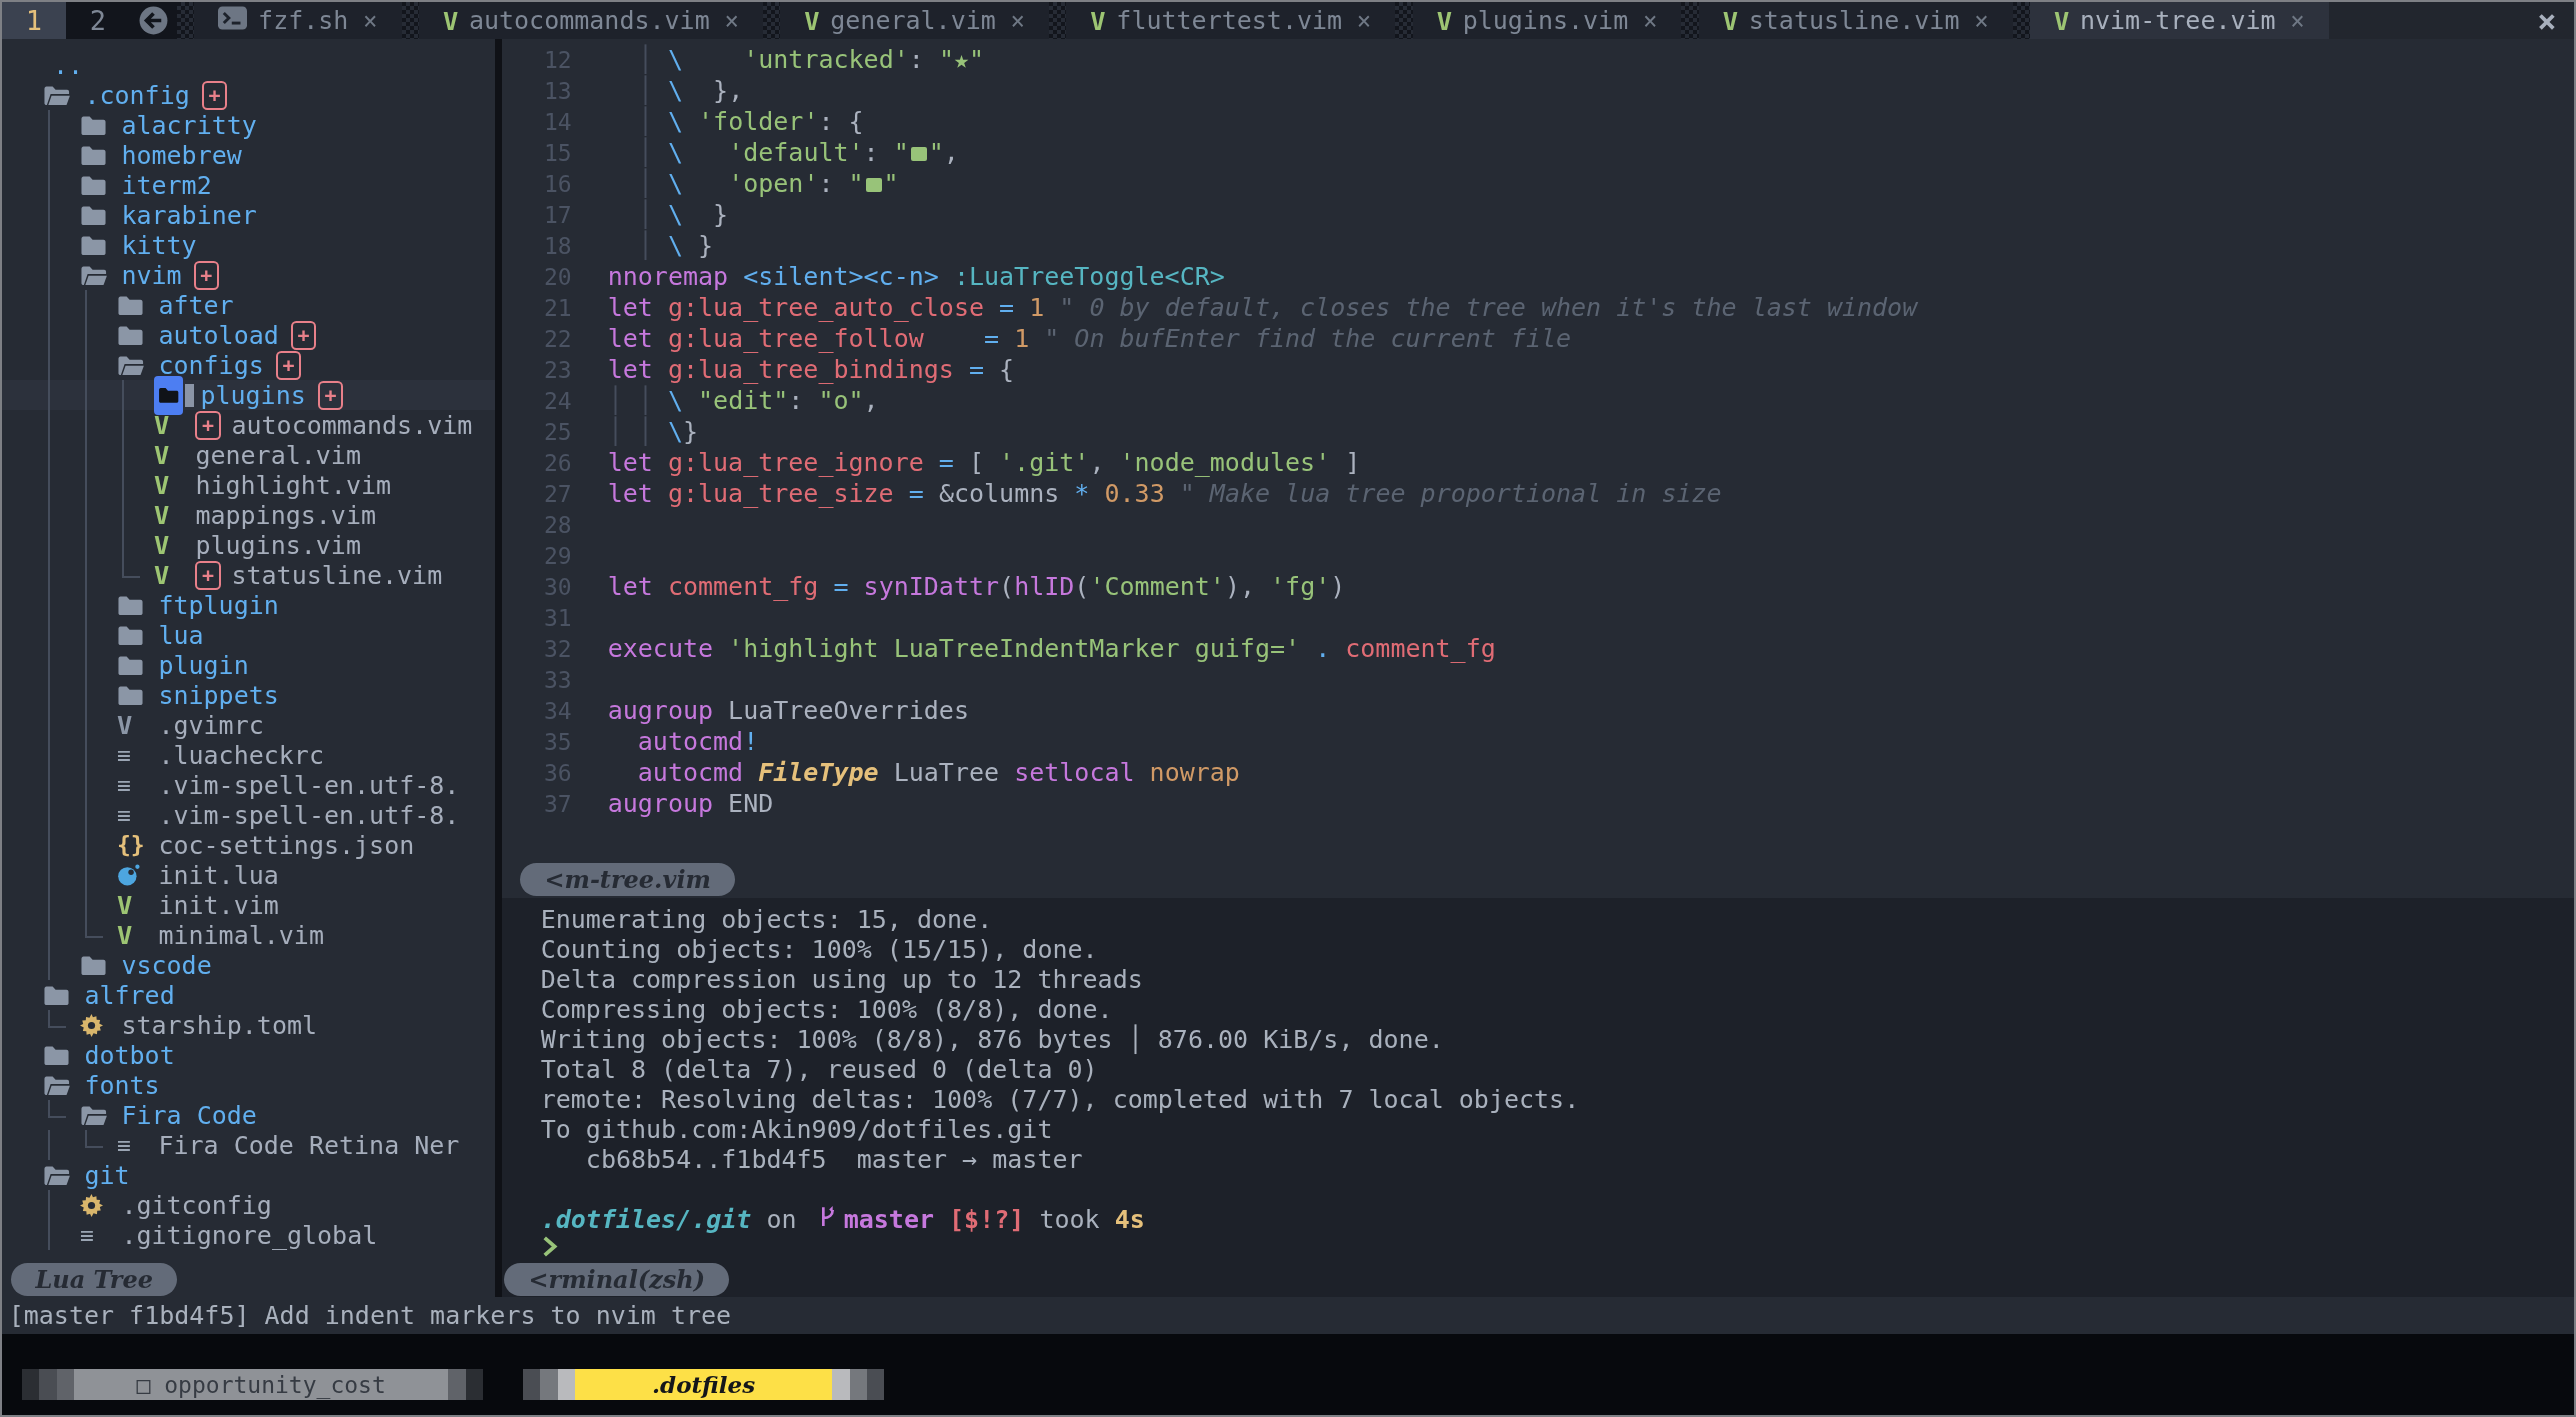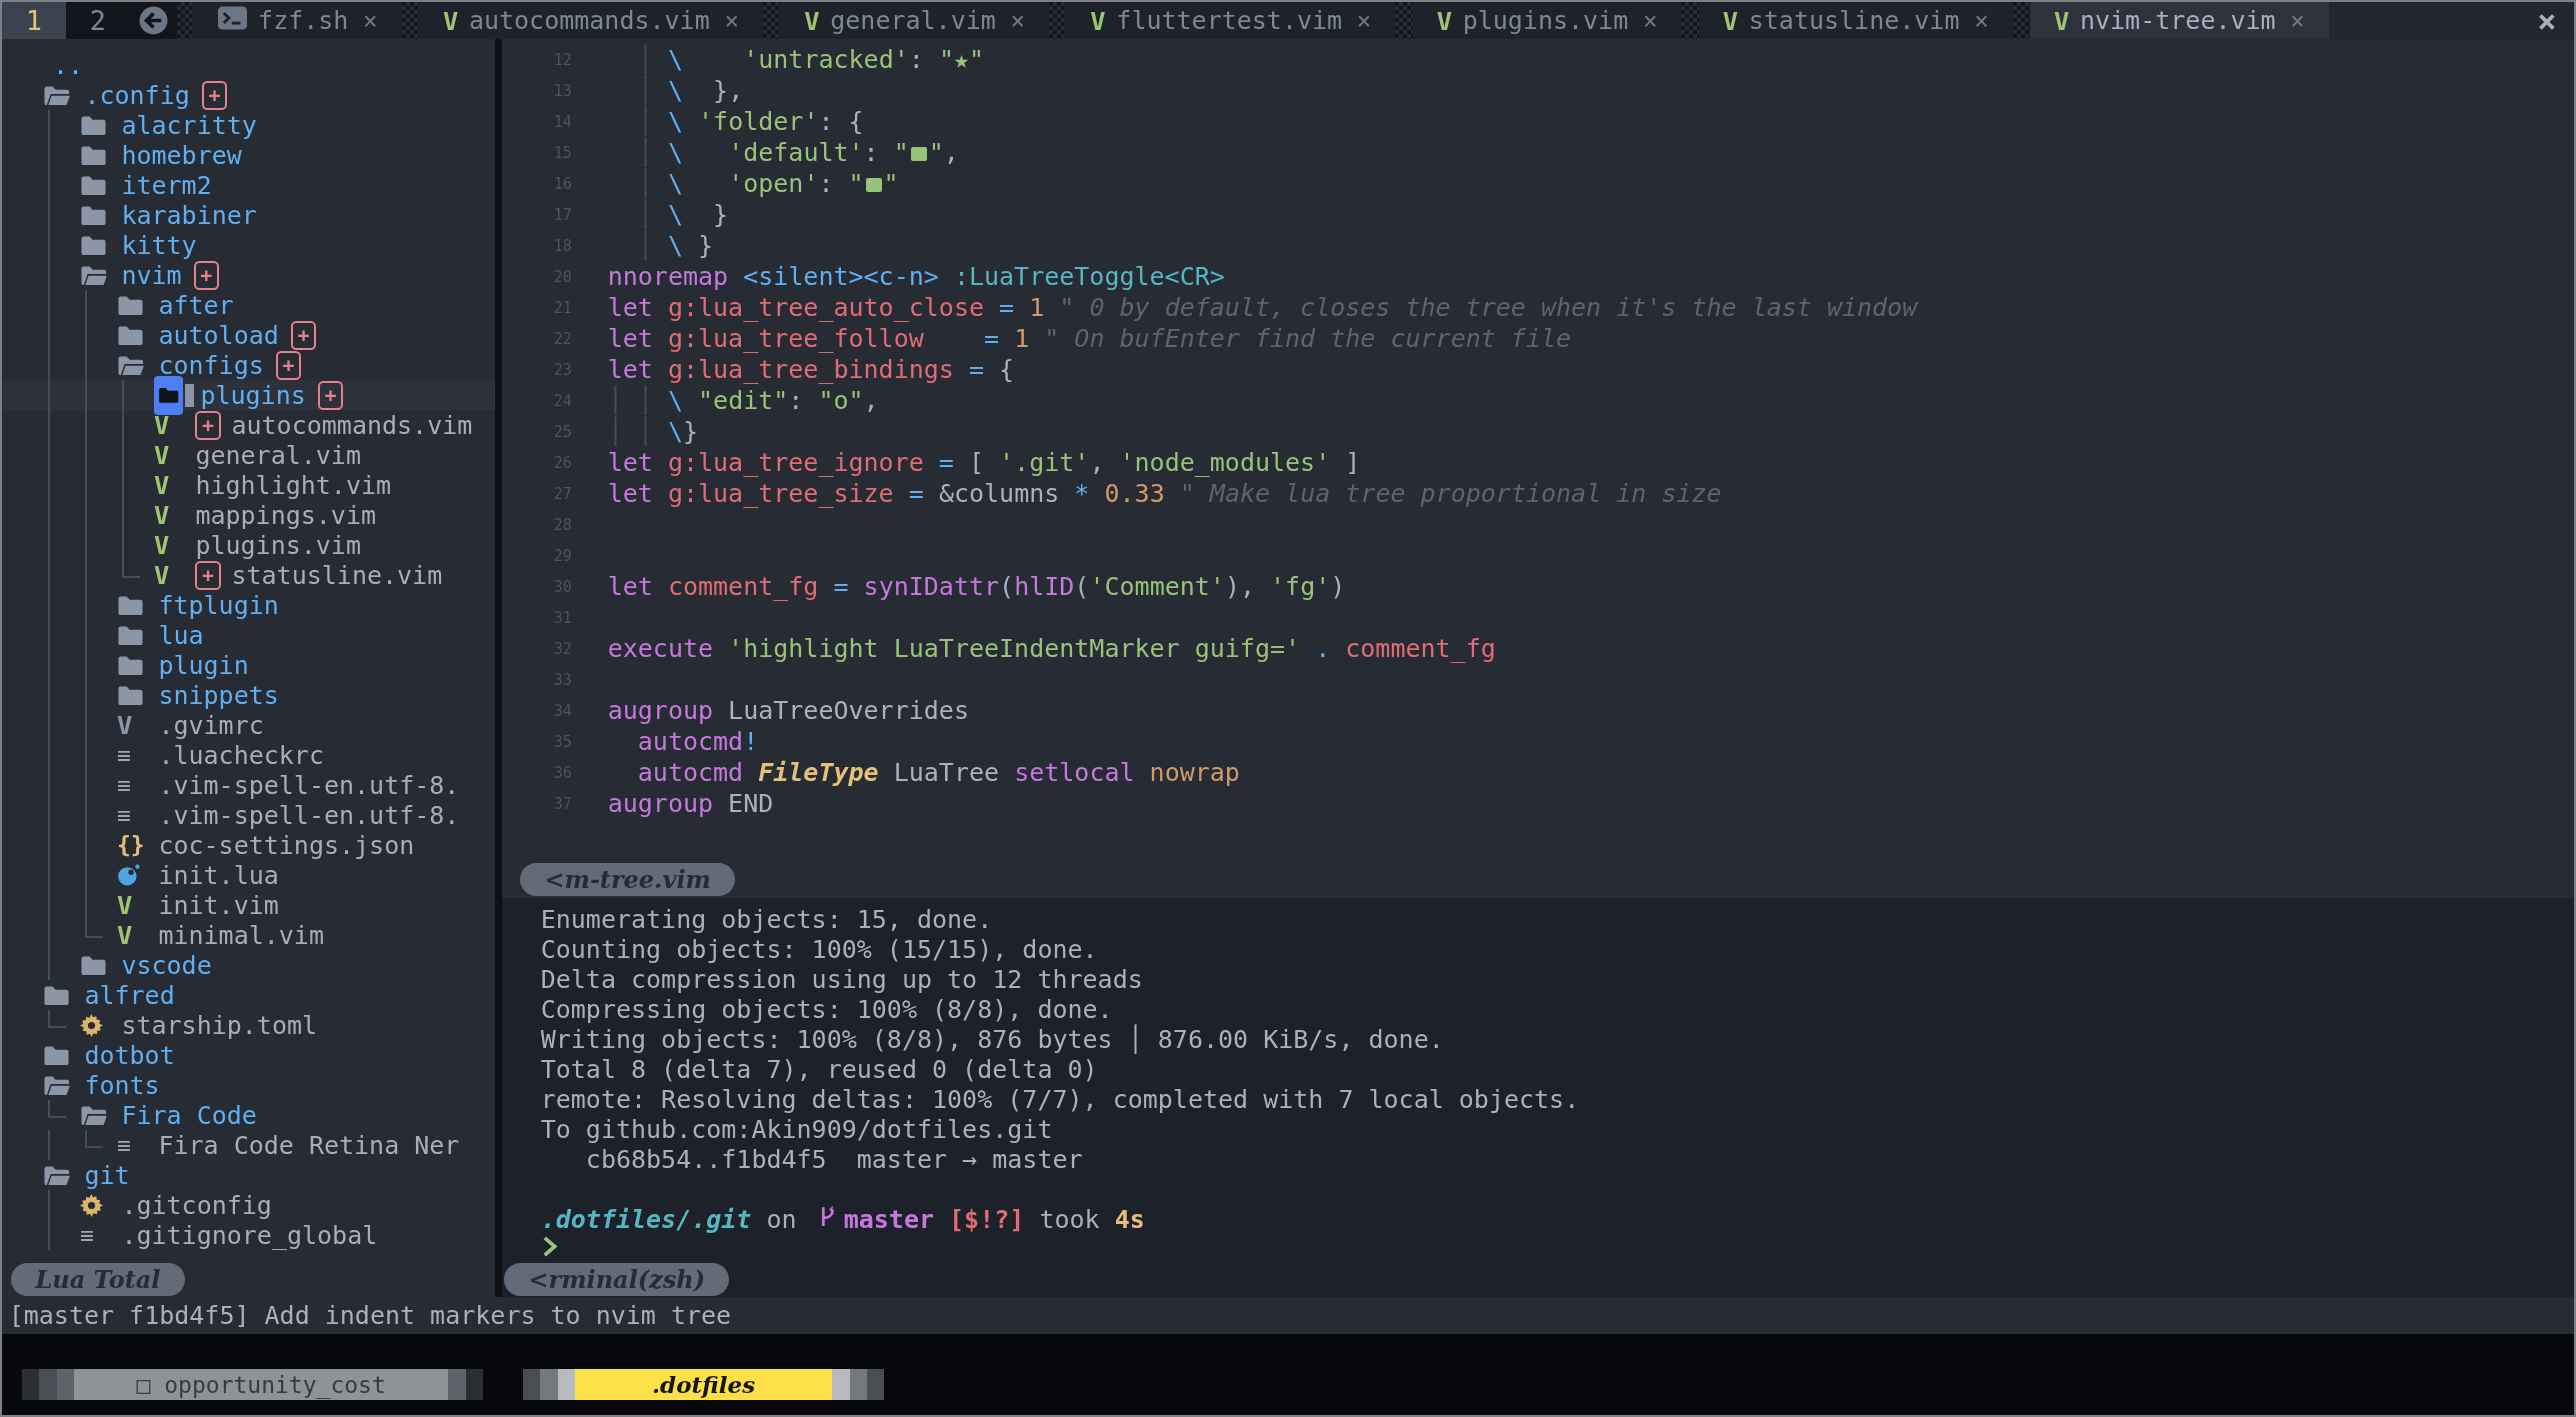--- a/index.html
+++ b/index.html
@@ -43,21 +43,21 @@
   .tlabel.blue{color:#61afef}
   .tlabel.fg{color:#a6aebc}
   .badge{width:25.4px;height:29px;border:2.7px solid #e8808a;border-radius:5.3px;color:#e8808a;display:inline-flex;align-items:center;justify-content:center;font-size:20px;font-weight:bold;flex:none}
   .badge.after{margin-left:12px}
   .badge.pre{margin-right:10.7px}
   .selico{width:29px;height:39px;background:#4d7ef2;border-radius:4px;display:inline-flex;align-items:center;justify-content:center;flex:none}
   .graybar{width:8.7px;height:23px;background:#8b95a7;margin-left:2px;margin-right:6.7px;flex:none}
 
   
   .cl{height:31px;display:flex;align-items:center}
-  .ln{width:70px;flex:none;text-align:right;color:#4b5363;font-size:15px}
+  .ln{width:70px;flex:none;text-align:right;color:#4b5363;font-size:23px}
   .ct{margin-left:36px;white-space:pre;font-size:25px}
   .tk-kw{color:#c678dd}.tk-var{color:#e06c75}.tk-op{color:#61afef}.tk-num{color:#d19a66}
   .tk-str{color:#98c379}.tk-pu{color:#abb2bf}.tk-cmd{color:#56b6c2}
   .tk-com{color:#5b6472;font-style:italic}.tk-id{color:#abb2bf}
   .tk-typ{color:#e5c07b;font-style:italic;font-weight:bold}.tk-g{color:#454d5c}
   .tk-bs{color:#61afef}.tk-orn{color:#d19a66}.tk-fn{color:#c678dd}.tk-pl{color:#abb2bf}
   .fico{display:inline-block;width:16px;height:14px;background:#98c379;border-radius:2px;margin:0 2px;vertical-align:middle}
 
   
   .tl{height:30px;display:flex;align-items:center;padding-left:39px;font-size:25px;white-space:pre}
@@ -644,21 +644,21 @@
                 <path d="M11 1l-2.6 2.6L11 6.2z" fill="#c678dd"></path>
               </svg></span><span class="tt-mag">master</span><span class="tt-fg"> </span><span class="tt-red">[$!?]</span><span class="tt-fg"> took </span><span class="tt-yel">4s</span></div>
           <div class="tl"><span><svg viewBox="0 0 14 20" style="width:17.4px;height:27px">
                 <path d="M3 3l8 7-8 7" stroke="#98c379" stroke-width="3" fill="none"></path>
               </svg></span></div>
         </div>
     </div>
   </div>
   <div id="statusrow">
     <div id="statusleft">
-      <span class="pill">Lua Total</span>
+      <span class="pill">Lua Tree</span>
     </div>
     <div id="ssep"></div>
     <div id="statusright">
       <span class="pill">&lt;rminal(zsh)</span>
     </div>
   </div>
   <div id="message">[master f1bd4f5] Add indent markers to nvim tree</div>
   <div id="footer">
     <div id="tmux">
         <span class="tseg" style="width: 17.4px; background: rgb(43, 46, 51);"></span>

